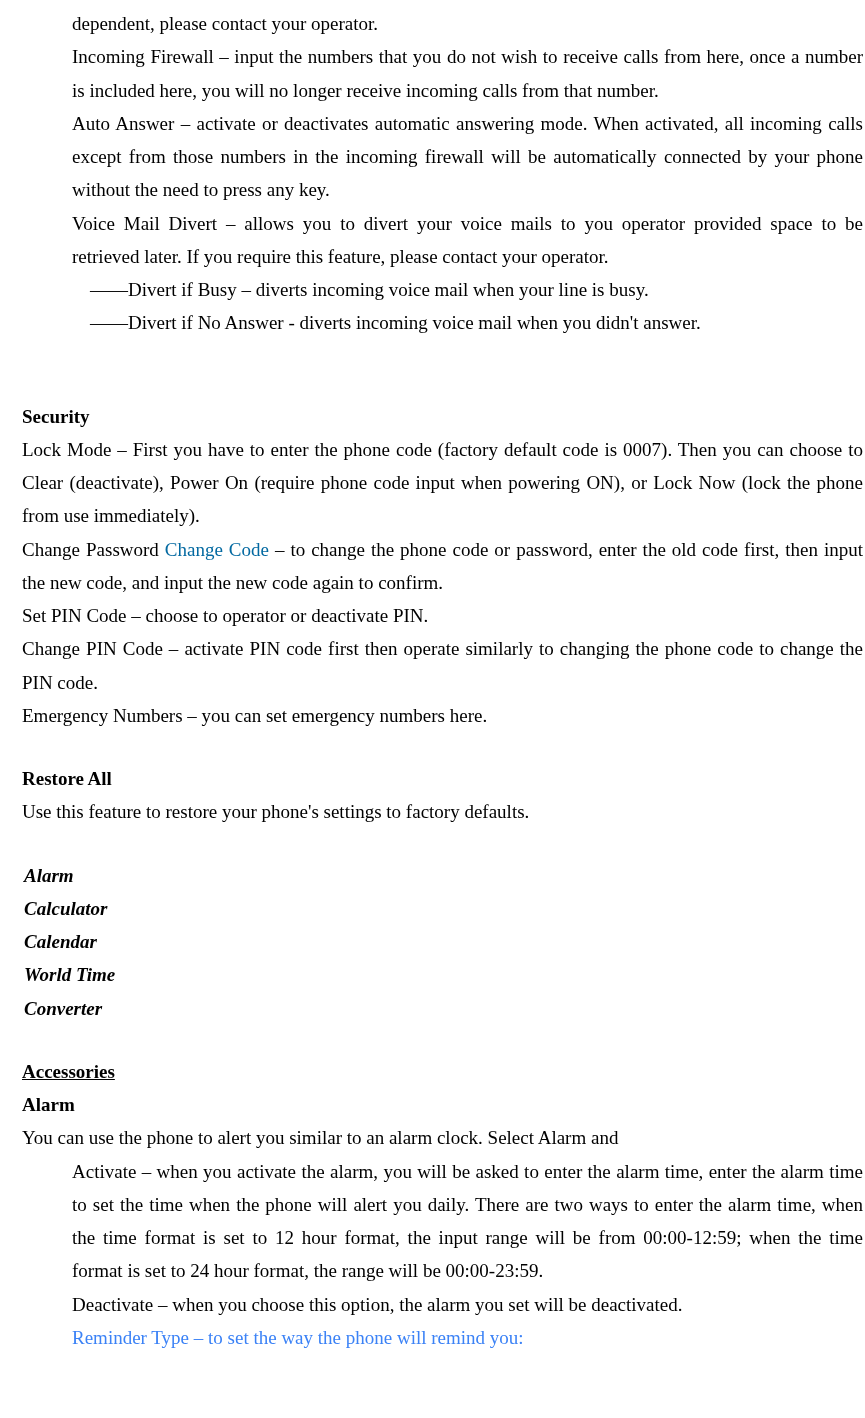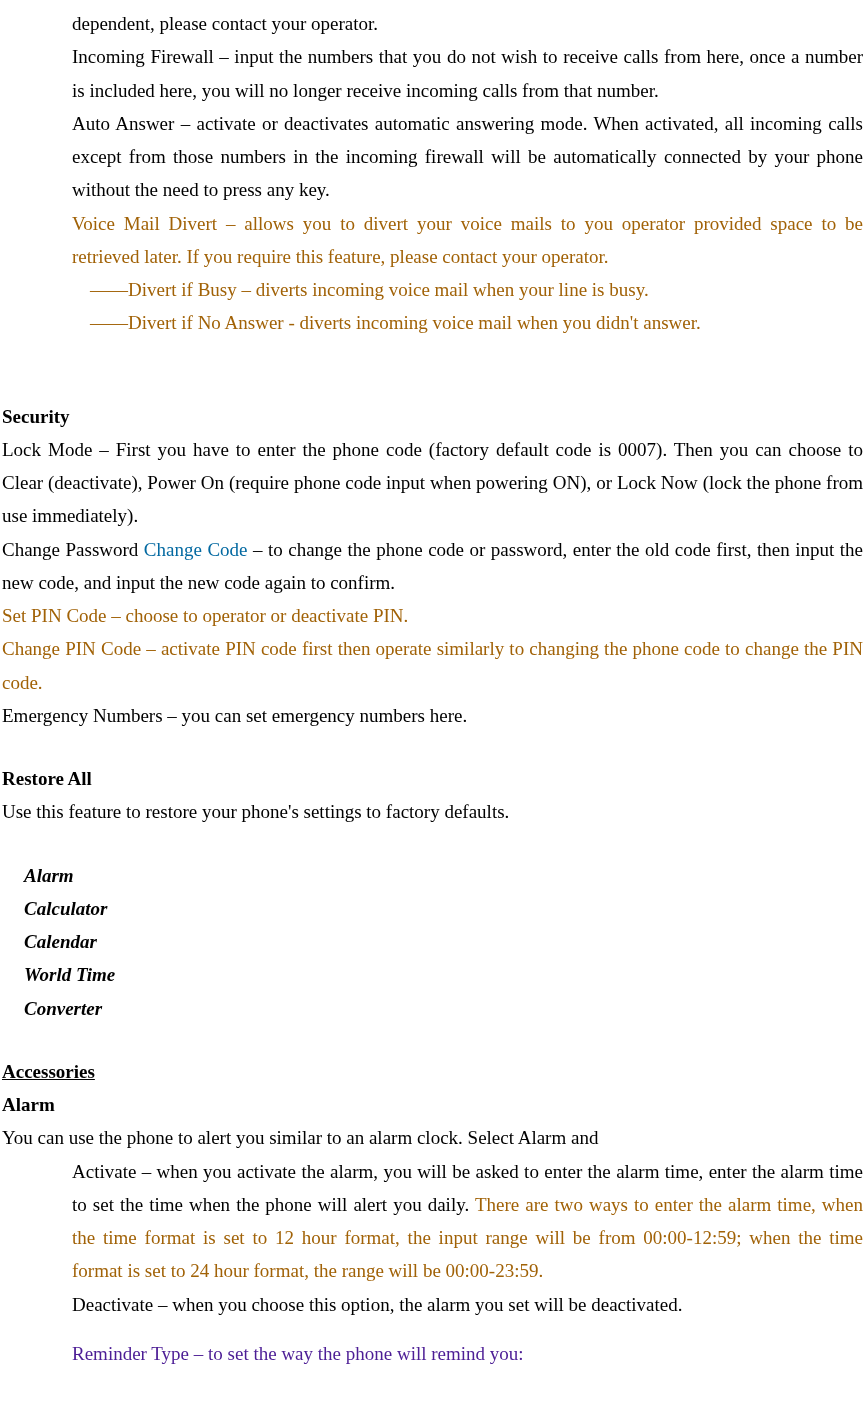--- a/index.html
+++ b/index.html
@@ -23,39 +23,39 @@
       padding-left: 70px;
       text-align: justify;
     }
     .indent2 {
       padding-left: 88px;
       text-align: justify;
     }
     .no-indent {
       padding-left: 0;
       text-align: justify;
+      margin-left: 20px;
     }
     .bold {
       font-weight: bold;
     }
     .italic {
       font-style: italic;
     }
     .underline {
       text-decoration: underline;
     }
     .red {
-      color: #a16207;
+      color: #000000;
     }
     .blue {
       color: #0369a1;
     }
     .green {
-      color: #4c1d95;
-      margin-top: 16px;
+      color: #3b82f6;
     }
     .section-heading {
       font-weight: bold;
     }
     .indent-list {
       padding-left: 22px;
     }
     .spacer {
       height: 30px;
     }

